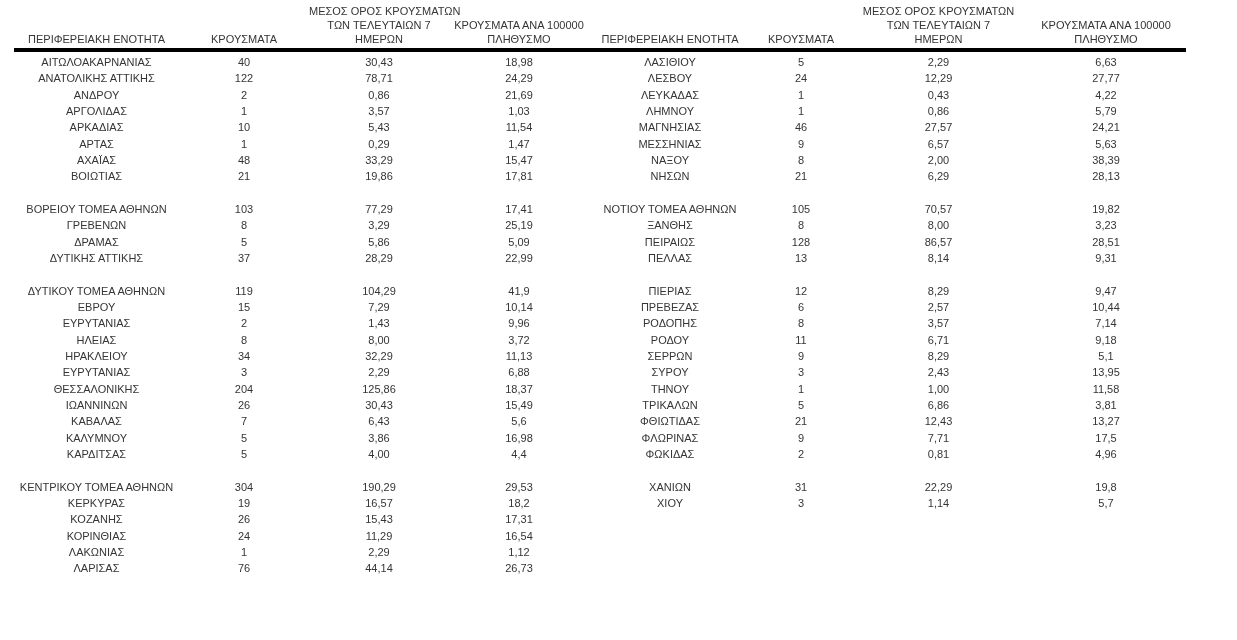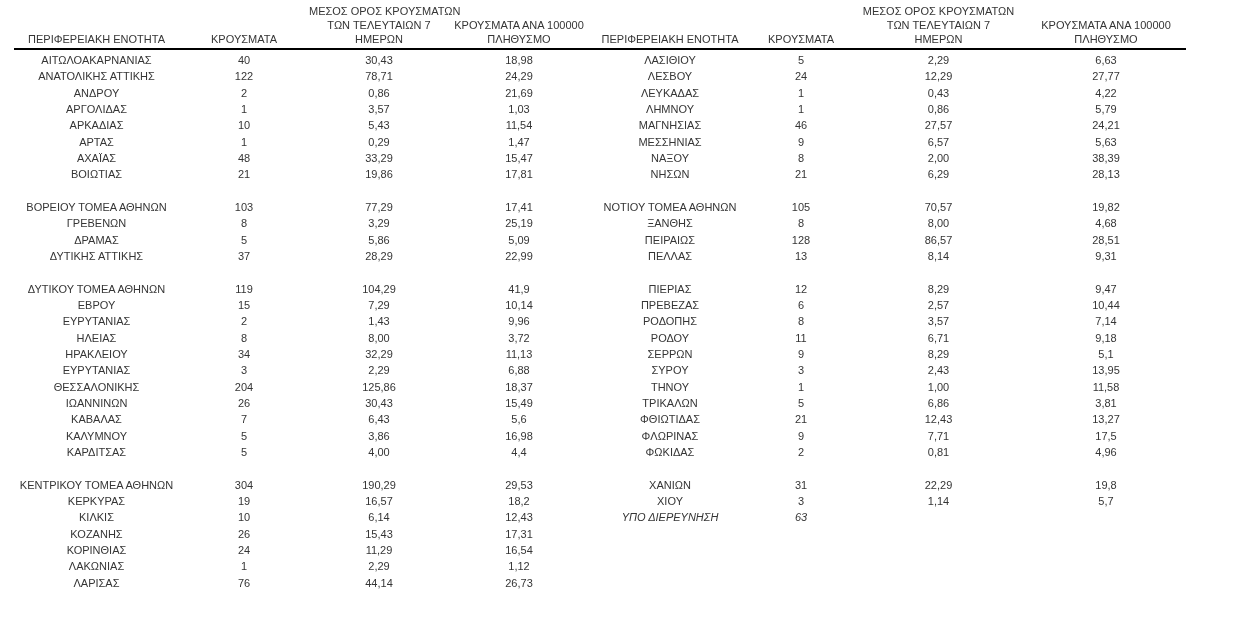--- a/index.html
+++ b/index.html
@@ -29,21 +29,21 @@
     font-size: 11px;
     color: #353535;
   }
   table.stats thead th {
     font-weight: normal;
     vertical-align: bottom;
     text-align: center;
     white-space: nowrap;
     height: 46px;
     padding: 0 0 2px 0;
-    border-bottom: 2px solid #000000;
+    border-bottom: 4px solid #000000;
     overflow: visible;
   }
   table.stats thead th .hline {
     line-height: 14px;
     white-space: nowrap;
   }
   table.stats tbody {
     
   }
   table.stats tbody tr {
@@ -224,21 +224,21 @@
           <td>19,82</td>
         </tr>
         <tr>
           <td>ΓΡΕΒΕΝΩΝ</td>
           <td>8</td>
           <td>3,29</td>
           <td>25,19</td>
           <td>ΞΑΝΘΗΣ</td>
           <td>8</td>
           <td>8,00</td>
-          <td>4,68</td>
+          <td>3,23</td>
         </tr>
         <tr>
           <td>ΔΡΑΜΑΣ</td>
           <td>5</td>
           <td>5,86</td>
           <td>5,09</td>
           <td>ΠΕΙΡΑΙΩΣ</td>
           <td>128</td>
           <td>86,57</td>
           <td>28,51</td>
@@ -397,30 +397,20 @@
           <td>ΚΕΡΚΥΡΑΣ</td>
           <td>19</td>
           <td>16,57</td>
           <td>18,2</td>
           <td>ΧΙΟΥ</td>
           <td>3</td>
           <td>1,14</td>
           <td>5,7</td>
         </tr>
         <tr>
-          <td>ΚΙΛΚΙΣ</td>
-          <td>10</td>
-          <td>6,14</td>
-          <td>12,43</td>
-          <td class="italic">ΥΠΟ ΔΙΕΡΕΥΝΗΣΗ</td>
-          <td class="italic">63</td>
-          <td class="italic"></td>
-          <td class="italic"></td>
-        </tr>
-        <tr>
           <td>ΚΟΖΑΝΗΣ</td>
           <td>26</td>
           <td>15,43</td>
           <td>17,31</td>
           <td></td>
           <td></td>
           <td></td>
           <td></td>
         </tr>
         <tr>

